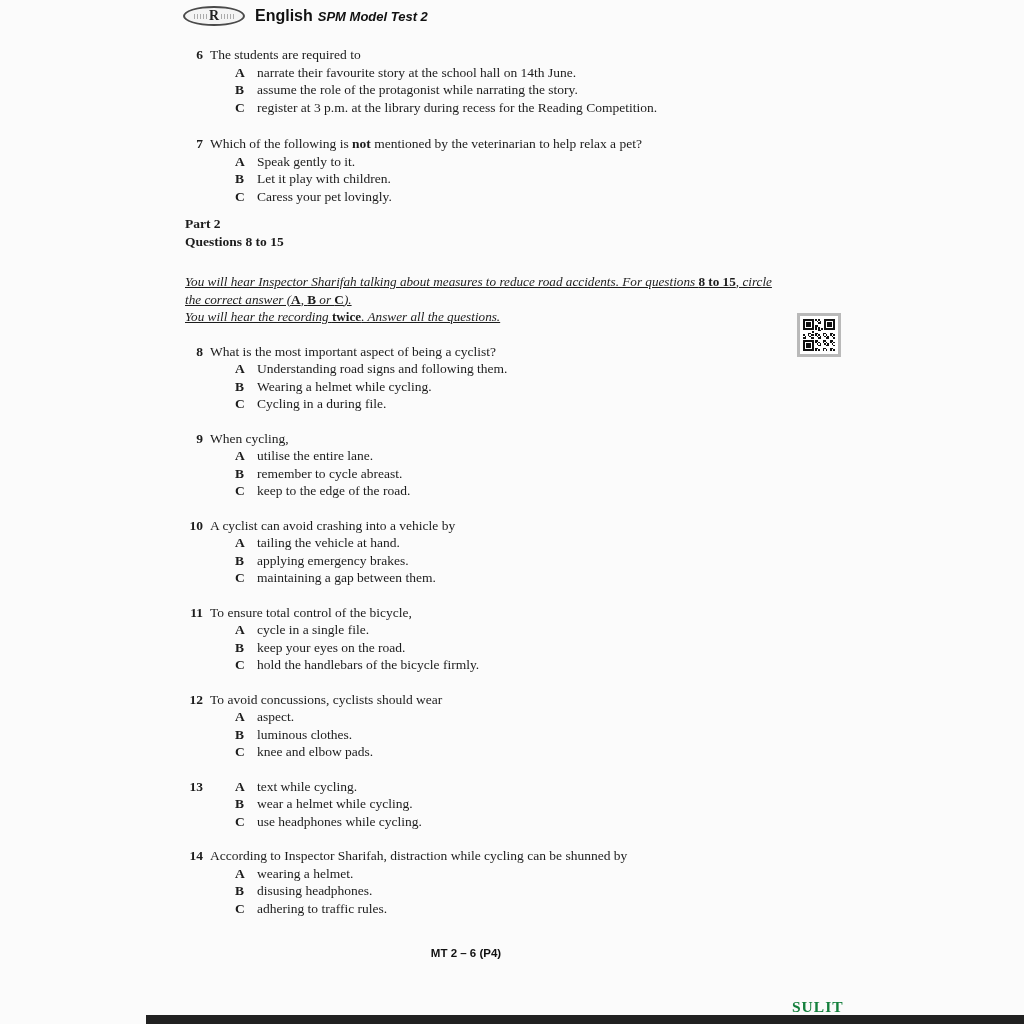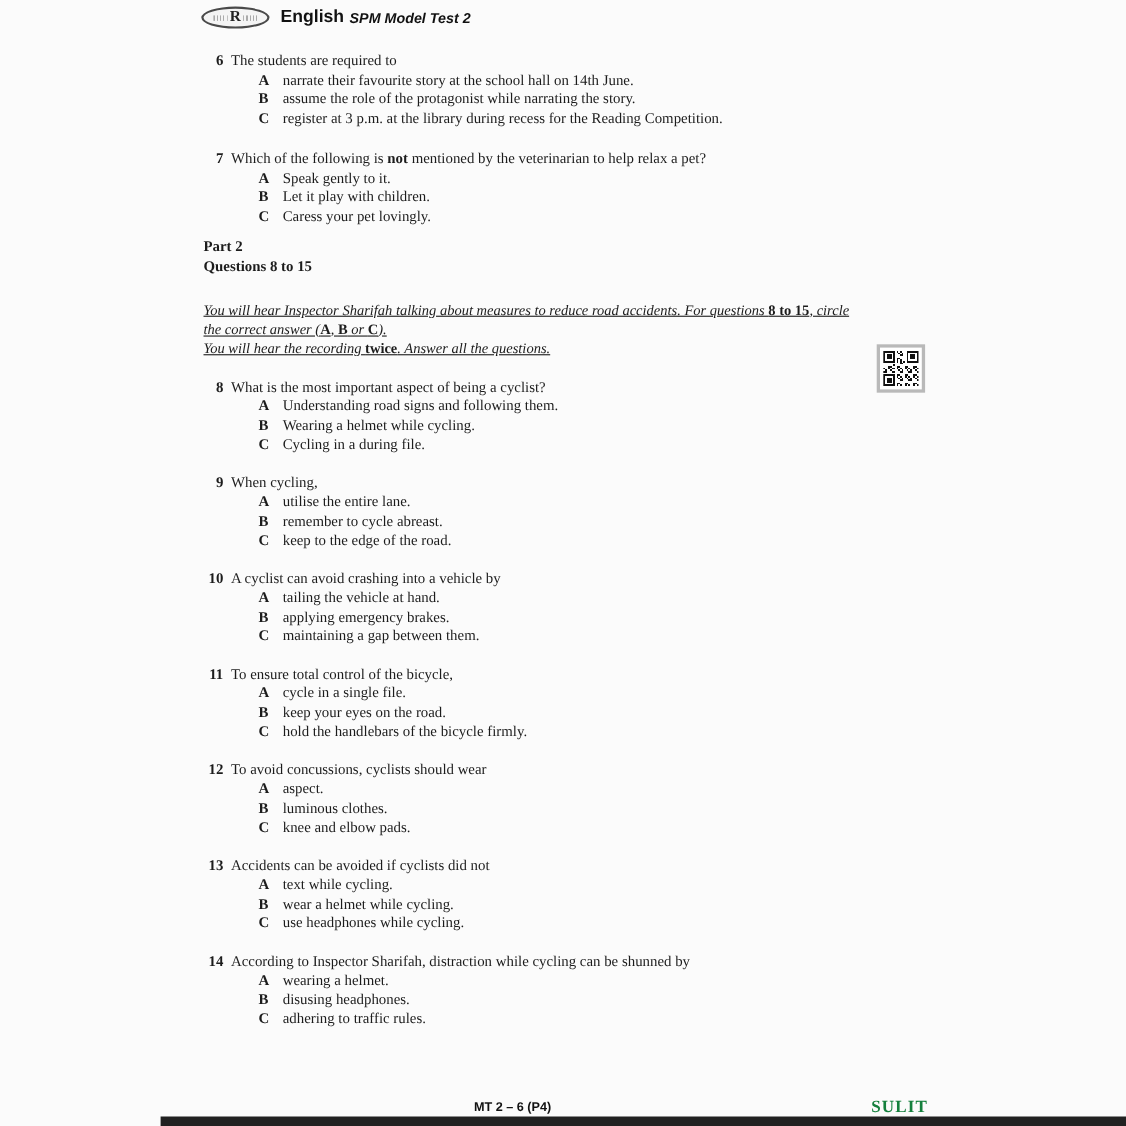--- a/index.html
+++ b/index.html
@@ -33,21 +33,21 @@
   .instr .line{white-space:nowrap;text-decoration:underline;}
   .instr .b{font-style:normal;font-weight:700;}
   #questions-part2{margin-top:17px;}
 
   
   .qrframe{position:absolute;left:797px;top:313px;width:44px;height:44px;box-sizing:border-box;
            border:3px solid #b9b9b9;background:#fff;padding:3px;}
   .qrframe svg{display:block;width:32px;height:32px;shape-rendering:crispEdges;}
 
   
-  .footer-code{position:absolute;left:0;top:1001px;width:932px;text-align:center;
+  .footer-code{position:absolute;left:0;top:947px;width:932px;text-align:center;
                font-family:"Liberation Sans","DejaVu Sans",sans-serif;font-weight:700;font-size:11.5px;color:#111;}
   .sulit{position:absolute;left:792px;top:998px;font-family:Liberation Serif, serif;
          font-weight:700;font-size:15.5px;letter-spacing:1px;color:#15803d;}
   .bar{position:absolute;left:146px;right:0;top:1015px;height:9px;background:#212121;}
 </style>
 </head>
 <body>
 
 <div class="page">
 
@@ -199,21 +199,20 @@
             </div>
             <div class="opt">
               <span class="optletter">C</span>
               <span>knee and elbow pads.</span>
             </div>
           </div>
         </div>
         <div class="q">
           <div class="qnum">13</div>
           <div class="qbody">
-            <div class="stem"><span>Accidents can be avoided if cyclists did not</span></div>
             <div class="opt">
               <span class="optletter">A</span>
               <span>text while cycling.</span>
             </div>
             <div class="opt">
               <span class="optletter">B</span>
               <span>wear a helmet while cycling.</span>
             </div>
             <div class="opt">
               <span class="optletter">C</span>

